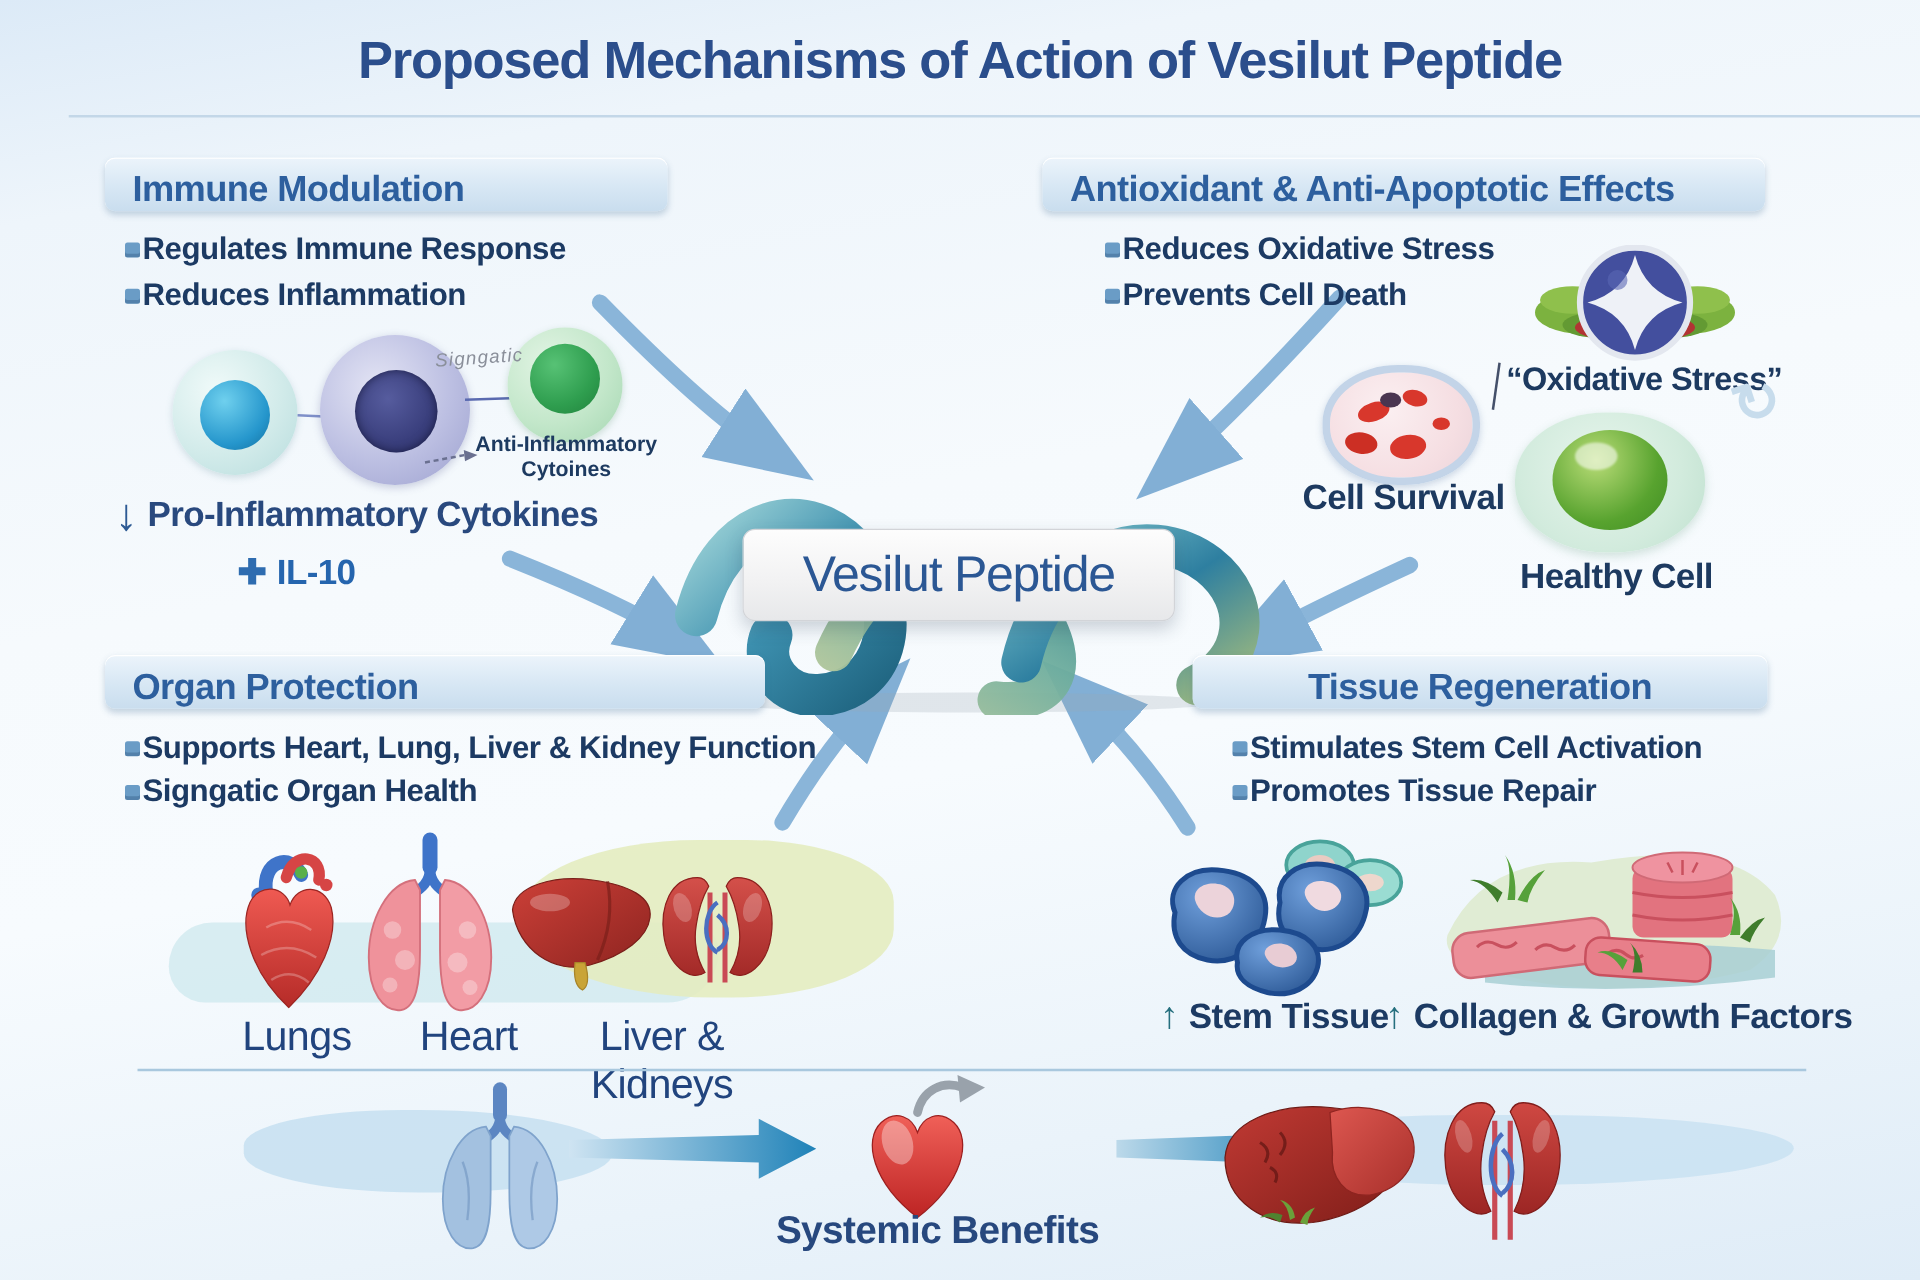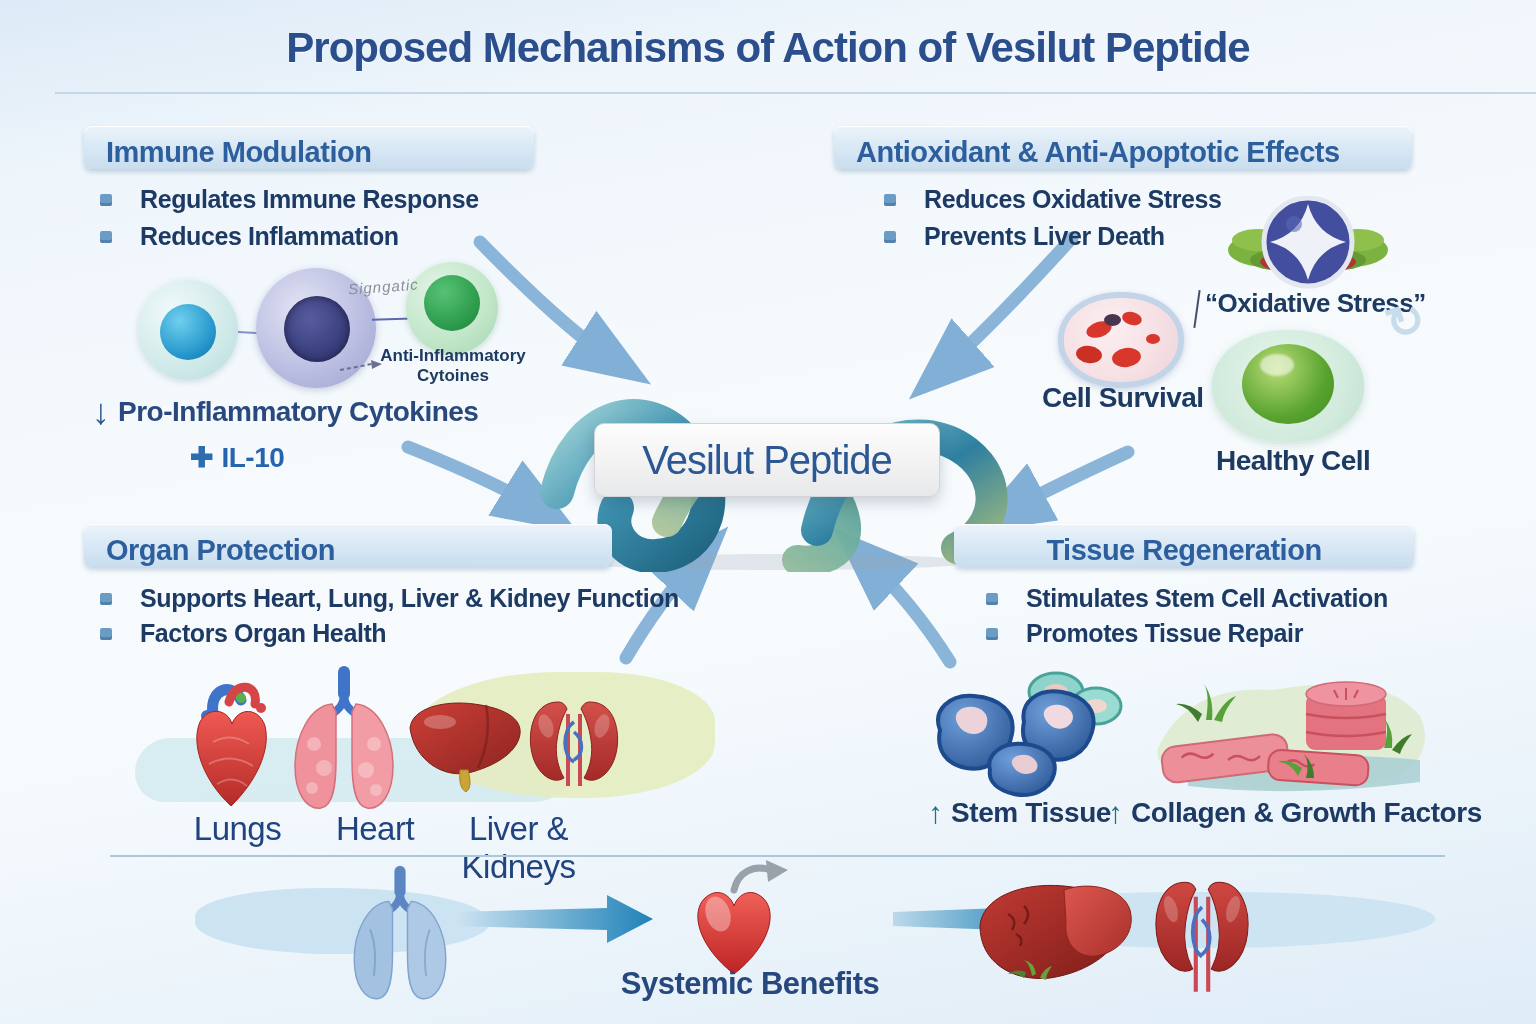--- a/index.html
+++ b/index.html
@@ -20,21 +20,21 @@
   .hdr {
     position:absolute; height:43px; display:flex; align-items:flex-end;
     background:linear-gradient(180deg,#ecf4fb 0%,#d7e7f4 55%,#c9ddEE 100%);
     background:linear-gradient(180deg,#ecf4fb 0%,#d7e7f4 55%,#c9ddee 100%);
     border-radius:8px; box-shadow:0 3px 5px rgba(70,110,150,.28), inset 0 1px 0 #ffffff;
     font-size:29px; font-weight:bold; color:#2d5f9e; letter-spacing:-0.5px;
     padding:0 22px;
   }
   .hdr.center-text { justify-content:center; }
 
-  .bullet-row { position:absolute; display:flex; align-items:center; gap:28px; }
+  .bullet-row { position:absolute; display:flex; align-items:center; gap:2px; }
   .bullet-sq { width:12px; height:12px; background:#6a9cc6; border-radius:2px; box-shadow:inset 0 -3px 0 rgba(40,80,120,.35); flex:0 0 auto; }
   .bullet-txt { font-size:25px; font-weight:bold; color:#1c3a63; letter-spacing:-0.4px; white-space:nowrap; }
 
   .cell { position:absolute; border-radius:50%; }
   .nucleus { position:absolute; border-radius:50%; }
 
   .note-small { position:absolute; font-size:15px; font-style:italic; color:#8a8f9a; transform:rotate(-4deg); letter-spacing:1px; }
   .mini-label { position:absolute; font-size:17px; font-weight:bold; color:#1d3a60; text-align:center; line-height:1.15; }
 
   .stat-row { position:absolute; display:flex; align-items:center; gap:8px; }
@@ -140,21 +140,21 @@
 
   <div class="hdr" style="left:834px; top:126px; width:578px;">
     <span>Antioxidant &amp; Anti-Apoptotic Effects</span>
   </div>
   <div class="bullet-row" style="left:884px; top:185px;">
     <span class="bullet-sq"></span>
     <span class="bullet-txt">Reduces Oxidative Stress</span>
   </div>
   <div class="bullet-row" style="left:884px; top:222px;">
     <span class="bullet-sq"></span>
-    <span class="bullet-txt">Prevents Liver Death</span>
+    <span class="bullet-txt">Prevents Cell Death</span>
   </div>
 
   <svg class="abs" style="left:1228px; top:196px;" width="160" height="104" viewBox="0 0 160 104">
     <g fill="#7cb23f">
       <ellipse cx="38" cy="54" rx="38" ry="17"></ellipse>
       <ellipse cx="30" cy="44" rx="26" ry="11" fill="#8fc04c"></ellipse>
       <ellipse cx="48" cy="64" rx="26" ry="10" fill="#639a33"></ellipse>
       <ellipse cx="122" cy="54" rx="38" ry="17"></ellipse>
       <ellipse cx="130" cy="44" rx="26" ry="11" fill="#8fc04c"></ellipse>
       <ellipse cx="112" cy="64" rx="26" ry="10" fill="#639a33"></ellipse>
@@ -219,21 +219,21 @@
 
   <div class="hdr" style="left:84px; top:524px; width:528px;">
     <span>Organ Protection</span>
   </div>
   <div class="bullet-row" style="left:100px; top:584px;">
     <span class="bullet-sq"></span>
     <span class="bullet-txt">Supports Heart, Lung, Liver &amp; Kidney Function</span>
   </div>
   <div class="bullet-row" style="left:100px; top:619px;">
     <span class="bullet-sq"></span>
-    <span class="bullet-txt">Factors Organ Health</span>
+    <span class="bullet-txt">Signgatic Organ Health</span>
   </div>
 
   <div class="blob" style="left:135px; top:738px; width:440px; height:64px; background:#cde8ee; opacity:.75; border-radius:60px 40px 70px 50px;"></div>
   <div class="blob" style="left:415px; top:672px; width:300px; height:126px; background:#e4ecc0; opacity:.9; border-radius:55% 45% 50% 60%;"></div>
 
   <svg class="abs" style="left:183px; top:672px;" width="100" height="142" viewBox="0 0 100 142">
     <defs>
       <linearGradient id="g-heart1" x1="0" y1="0" x2="0" y2="1">
         <stop offset="0" stop-color="#ef5a52"></stop>
           <stop offset="1" stop-color="#b52b28"></stop>
@@ -286,21 +286,21 @@
     <path d="M46 18 C46 48 46 70 46 90 M58 18 C58 48 58 70 58 90" stroke="#c94a55" stroke-width="4" fill="none"></path>
     <path d="M52 26 C40 34 40 60 52 66 M52 36 C62 44 62 58 52 64" stroke="#4a6fc0" stroke-width="3.5" fill="none"></path>
     <path d="M36 6 C14 6 6 30 9 52 C12 76 30 90 42 82 C35 70 33 56 35 44 C37 30 41 20 45 13 C43 8 40 6 36 6 Z" fill="url(#g-kid1)" stroke="#8c201e" stroke-width="1"></path>
     <path d="M68 6 C90 6 98 30 95 52 C92 76 74 90 62 82 C69 70 71 56 69 44 C67 30 63 20 59 13 C61 8 64 6 68 6 Z" fill="url(#g-kid1)" stroke="#8c201e" stroke-width="1"></path>
     <ellipse cx="24" cy="30" rx="7" ry="12" fill="#ffffff" opacity=".22" transform="rotate(-18 24 30)"></ellipse>
     <ellipse cx="80" cy="30" rx="7" ry="12" fill="#ffffff" opacity=".22" transform="rotate(18 80 30)"></ellipse>
   </svg>
 
   <div class="organ-label" style="left:190px; top:810px; width:95px;">Lungs</div>
   <div class="organ-label" style="left:325px; top:810px; width:100px;">Heart</div>
-  <div class="organ-label" style="left:421px; top:810px; width:195px;text-align:center;">Liver &amp; Kidneys</div>
+  <div class="organ-label" style="left:432px; top:810px; width:195px;text-align:center;">Liver &amp; Kidneys</div>
 
   <div class="hdr center-text" style="left:954px; top:524px; width:460px;">
     <span>Tissue Regeneration</span>
   </div>
   <div class="bullet-row" style="left:986px; top:584px;">
     <span class="bullet-sq"></span>
     <span class="bullet-txt">Stimulates Stem Cell Activation</span>
   </div>
   <div class="bullet-row" style="left:986px; top:619px;">
     <span class="bullet-sq"></span>

